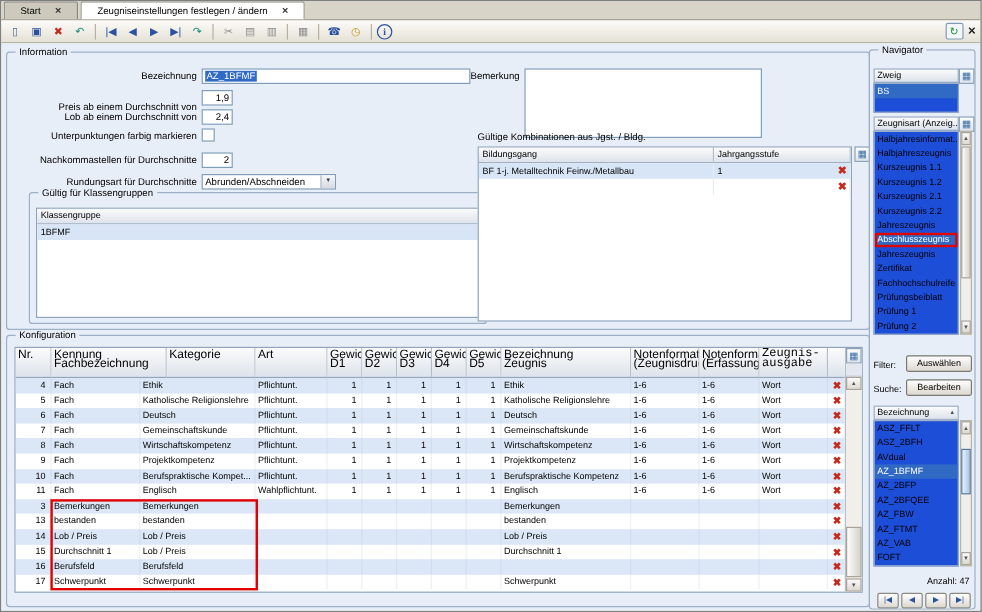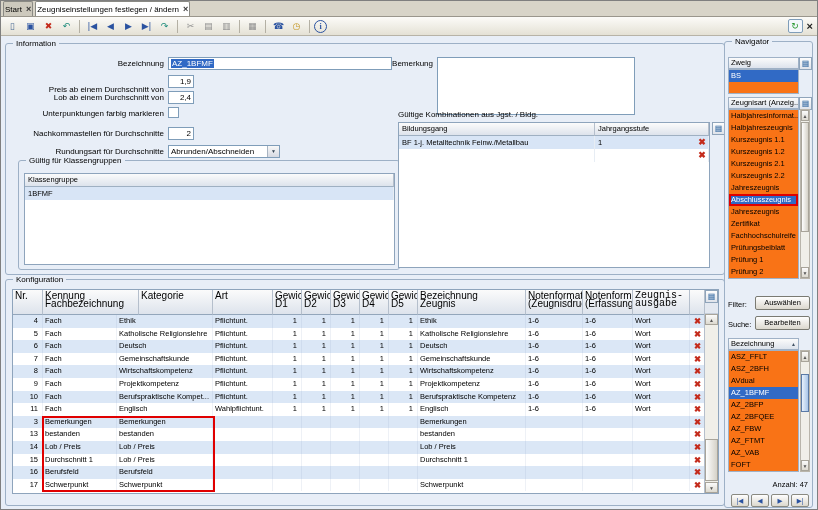--- a/index.html
+++ b/index.html
@@ -1,21 +1,21 @@
 <!DOCTYPE html>
 <html><head>
 <meta charset="utf-8">
 <style>
 *{box-sizing:border-box;margin:0;padding:0}
 html,body{background:#777}
 body{font-family:"Liberation Sans",sans-serif}
 .app{position:relative;width:818px;height:510px;background:#ece8dc;border:1px solid #7f7f7f;overflow:hidden;font-size:8px;color:#000}
 
 .tabbar{position:absolute;left:0;top:0;width:100%;height:16px;background:#d8d4c8;border-bottom:1px solid #9a968c;display:flex;align-items:flex-end;padding-left:2px}
-.tab{height:15px;display:flex;align-items:center;gap:4px;padding:0 1px;border:1px solid #8a8a84;border-bottom:none;background:#cdc9bd;font-size:8px;border-radius:2px 2px 0 0;margin-right:2px;white-space:nowrap}
+.tab{height:15px;display:flex;align-items:center;gap:12px;padding:0 13px;border:1px solid #8a8a84;border-bottom:none;background:#cdc9bd;font-size:8px;border-radius:2px 2px 0 0;margin-right:2px;white-space:nowrap}
 .tab.active{background:#fff}
 .tclose{color:#333;font-size:9px;font-weight:bold;line-height:8px}
 
 .toolbar{position:absolute;left:0;top:16px;width:100%;height:19px;background:linear-gradient(#fcfbf8,#e4e1d5);border-bottom:1px solid #b7b3a7;display:flex;align-items:center;padding:0 3px;gap:1px}
 .tbtn{width:17px;height:16px;display:flex;align-items:center;justify-content:center;font-size:9px;border-radius:2px;cursor:default}
 .tbtn.circ{width:13px;height:13px;border:1px solid #2a52a0;border-radius:50%;font-size:8px;font-weight:bold;font-family:"Liberation Serif",serif}
 .tsep{width:1px;height:13px;background:#b4b0a4;margin:0 3px}
 .topright{position:absolute;right:4px;top:18px;display:flex;gap:4px;align-items:center}
 .trefresh{width:15px;height:14px;border:1px solid #7f9db9;background:#f3f7fc;color:#1f9428;font-size:9px;line-height:12px;text-align:center;border-radius:2px}
 .tclosebig{font-size:11px;font-weight:bold;color:#222;line-height:11px}
@@ -61,21 +61,21 @@
 .vsb{flex:1;display:flex;flex-direction:column;background:#f0efe9}
 .vsbn{position:absolute;width:10px;background:#f0efe9;border:1px solid #b9b5ab}
 .sba{height:11px;background:linear-gradient(#fbfbfb,#dcd9cf);border:1px solid #a8a49a;font-size:5px;text-align:center;line-height:10px;color:#555;flex:none}
 .sbt{flex:1;position:relative}
 .thumb{position:absolute;left:0;right:0;background:linear-gradient(90deg,#fdfdfd,#d5d2c8);border:1px solid #a8a49a}
 .thumb.blue{background:linear-gradient(90deg,#e8f1fb,#a9c6e8);border-color:#5a7aa6}
 
 .nav{font-size:7.5px}
 .lheader{position:absolute;height:12px;background:linear-gradient(#fbfbfb,#dde3ec);border:1px solid #9fb1c6;font-size:7.5px;line-height:10px;padding:0 2px;display:flex;justify-content:space-between;align-items:center;overflow:hidden;white-space:nowrap}
 .sortico{font-size:5px;color:#456}
-.nlist{position:absolute;background:#f97316;border:1px solid #9fb1c6;overflow:hidden}
+.nlist{position:absolute;background:#1d4ed8;border:1px solid #9fb1c6;overflow:hidden}
 .nitem{height:12px;line-height:12px;padding:0 2px;white-space:nowrap;overflow:hidden;font-size:7.5px}
 .nitem.nsel{background:#316ac5;color:#fff}
 .nitem.nann{outline:2px solid #e00000;outline-offset:-2px}
 .nbtn{position:absolute;height:14px;background:linear-gradient(#fefefe,#dcd8ce);border:1px solid #7a7a72;border-radius:2px;font-size:7.5px;text-align:center;line-height:12px}
 .nlabel{position:absolute;font-size:7.5px}
 .anz{position:absolute;right:4px;font-size:7.5px}
 .vcr{position:absolute;left:0;right:3px;display:flex;justify-content:flex-end;gap:2px}
 .vbtn{width:18px;height:13px;background:linear-gradient(#fefefe,#dcd8ce);border:1px solid #8a8a82;border-radius:2px;color:#2a52a0;font-size:6.5px;text-align:center;line-height:11px;white-space:nowrap}
 </style>
 </head>
@@ -144,21 +144,21 @@
 
       <div class="flabel" style="top:103px">Rundungsart für Durchschnitte</div>
       <div class="tin dd" style="left:162px;top:101px;width:112px">
         <span>Abrunden/Abschneiden</span>
         <span class="ddbtn">▼</span>
       </div>
 
       <div class="flabel" style="left:270px;top:15px;width:157px">Bemerkung</div>
       <div class="tarea" style="left:431px;top:13px;width:198px;height:58px"></div>
 
-      <div class="gb" style="left:12px;top:116px;width:382px;height:110px">
+      <div class="gb" style="left:18px;top:116px;width:382px;height:110px">
         <span class="gbt">Gültig für Klassengruppen</span>
         <div class="stable" style="left:5px;top:12px;width:371px;height:92px">
           <div class="sthrow">
               <span class="sth" style="flex:1">Klassengruppe</span>
             </div>
           <div class="srow alt">
               <span class="sc" style="flex:1">1BFMF</span>
             </div>
         </div>
       </div>

